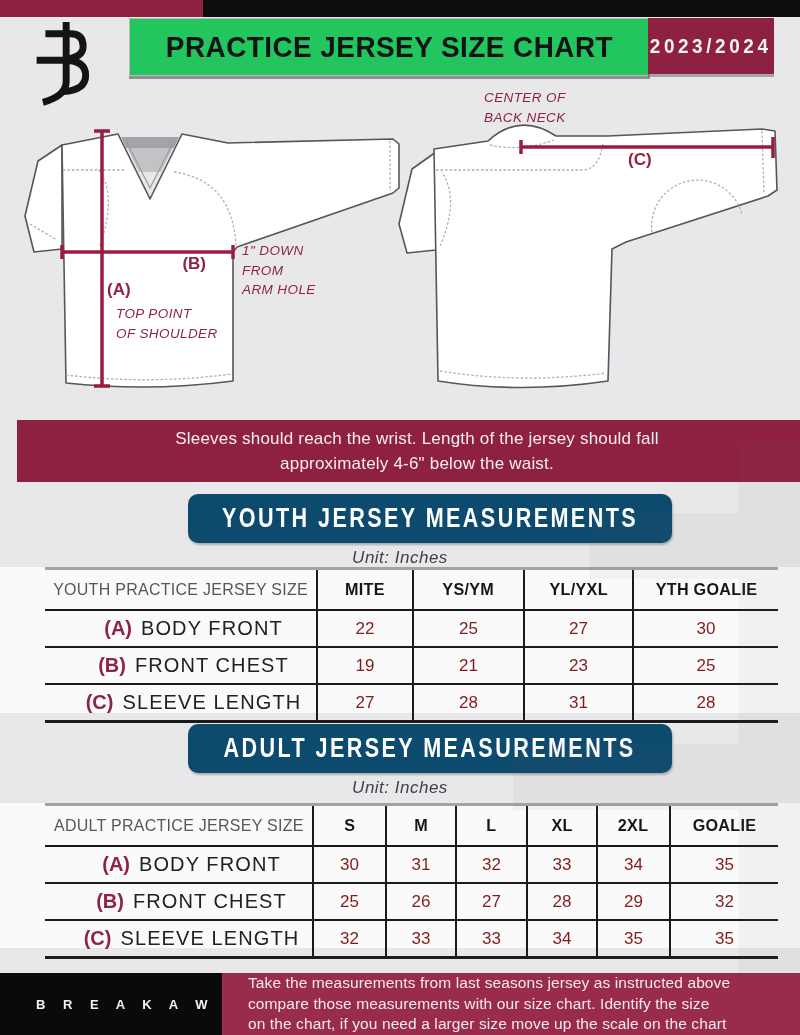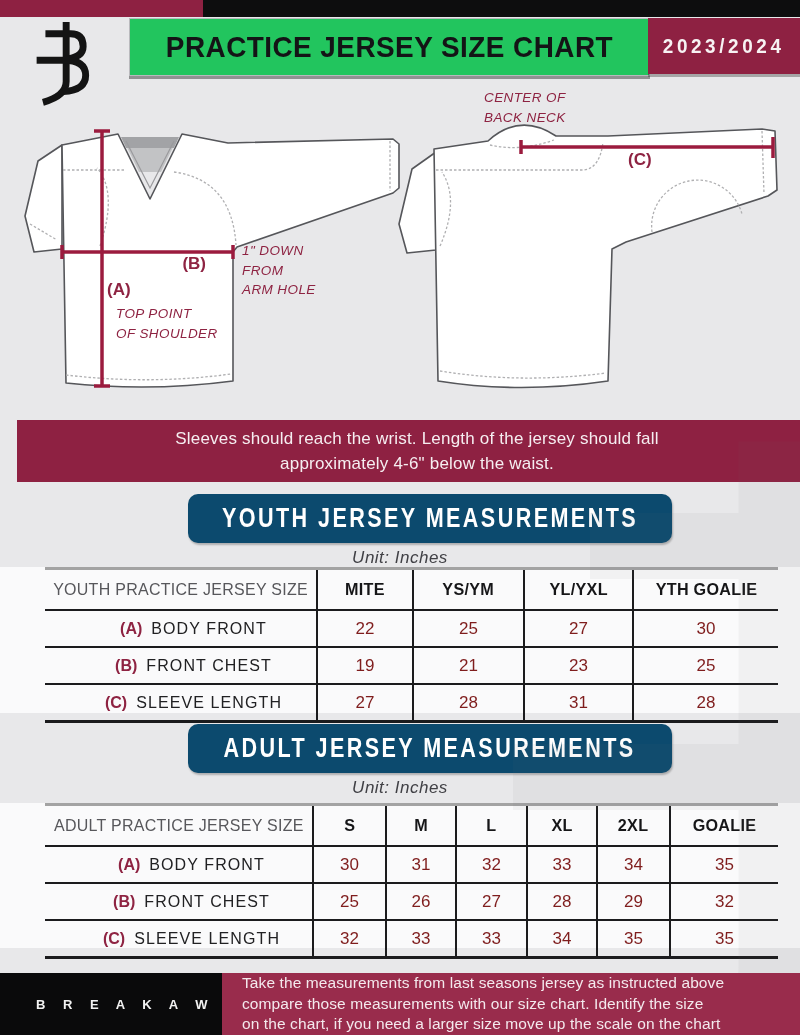--- a/index.html
+++ b/index.html
@@ -8,21 +8,21 @@
 
   
   .top-strip{position:absolute;left:0;top:0;width:800px;height:17px;background:#0d0d0e;}
   .top-strip-maroon{position:absolute;left:0;top:0;width:203px;height:17px;background:#8e2142;}
   .logo-box{position:absolute;left:24px;top:20px;width:68px;height:88px;}
   .title-box{position:absolute;left:129px;top:18px;width:519px;height:56px;background:#22c55e;
              border:1px solid #b9b9bd;box-shadow:0 3px 0 rgba(40,40,40,.45);
              display:flex;align-items:center;justify-content:center;}
   .title-box span{display:inline-block;font-size:30px;font-weight:700;color:#141416;
                   transform:scaleX(.93);white-space:nowrap;letter-spacing:.5px;}
-  .year-box{position:absolute;left:648px;top:18px;width:152px;height:56px;background:#8e2142;
+  .year-box{position:absolute;left:648px;top:18px;width:126px;height:56px;background:#8e2142;
             box-shadow:0 3px 0 rgba(40,40,40,.35);display:flex;align-items:center;justify-content:center;}
   .year-box span{display:inline-block;font-size:21px;font-weight:700;color:#f7f2f3;
                  letter-spacing:4px;transform:scaleX(.9);white-space:nowrap;}
 
   
   .diagram-svg{position:absolute;left:0;top:0;pointer-events:none;}
   .anno{position:absolute;color:#8e2342;}
   .anno-marker{font-size:17px;font-weight:700;}
   .anno-note{font-size:13.5px;font-style:italic;font-weight:500;letter-spacing:.4px;line-height:1.45;}
   .anno-note span{display:block;}
@@ -45,35 +45,35 @@
   .size-table{position:absolute;left:45px;top:0;width:733px;border-collapse:collapse;table-layout:fixed;}
   .size-table{border-top:3px solid #a3a3a3;border-bottom:3px solid #1b1b1d;}
   .size-table tr+tr td,.size-table tbody tr:first-child td{border-top:2px solid #1b1b1d;}
   .size-table th,.size-table td{padding:0;height:35px;text-align:center;vertical-align:middle;}
   .size-table thead th{height:39px;}
   .size-table th+th,.size-table td+td{border-left:2px solid #1b1b1d;}
   .lbl-header{font-size:17px;font-weight:400;color:#57575b;}
   .lbl-header i{display:inline-block;font-style:normal;transform:scaleX(.94);letter-spacing:.3px;white-space:nowrap;}
   .col-header{font-size:17px;font-weight:700;color:#161618;}
   .col-header i{display:inline-block;font-style:normal;transform:scaleX(.95);letter-spacing:.3px;white-space:nowrap;}
-  .row-label{text-align:left;padding-left:26px !important;font-size:16px;color:#212123;
+  .row-label{text-align:left;padding-left:26px !important;font-size:20px;color:#212123;
              letter-spacing:1.1px;white-space:nowrap;}
   .row-label .marker{color:#8e2342;font-weight:700;margin-right:9px;letter-spacing:0;}
   .val-cell{font-size:17px;color:#7f1d1d;}
 
   
   .watermark{position:absolute;left:420px;top:425px;opacity:.055;pointer-events:none;}
 
   
   .footer{position:absolute;left:0;top:973px;width:800px;height:62px;display:flex;z-index:3;}
   .footer-black{width:222px;height:62px;background:#0a0a0b;display:flex;align-items:center;}
   .footer-logo{margin-left:24px;}
   .footer-brand{color:#f2f2f2;font-size:13px;font-weight:700;letter-spacing:7px;margin-left:12px;white-space:nowrap;}
   .footer-maroon{flex:1;background:#992c4c;display:flex;flex-direction:column;justify-content:center;
-                 padding-left:20px;}
+                 padding-left:26px;}
   .footer-maroon span{display:block;color:#f4e9ed;font-size:15.5px;line-height:20.5px;letter-spacing:.1px;}
 </style>
 </head>
 <body>
 
 <div id="page">
 
   <div class="top-strip"></div>
   <div class="top-strip-maroon"></div>
 

